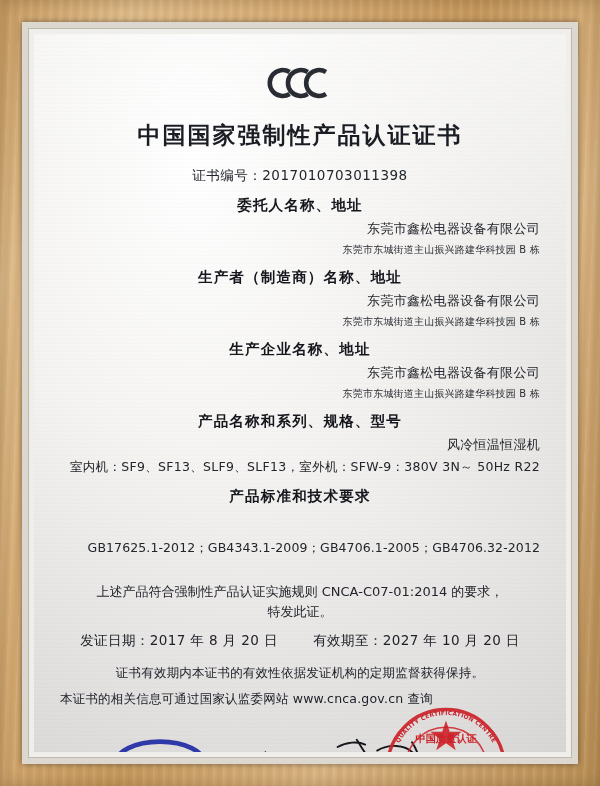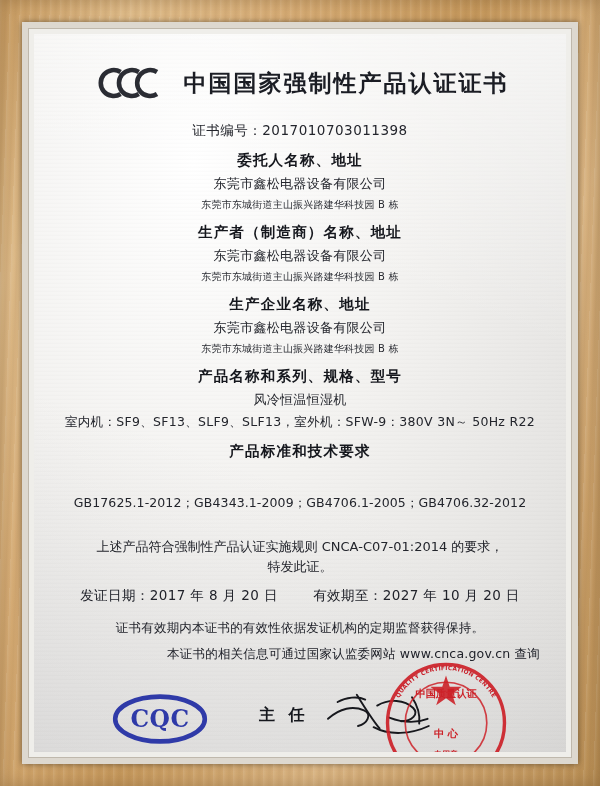--- a/index.html
+++ b/index.html
@@ -71,20 +71,21 @@
     color: #20222a;
   }
 
   
   .header {
     display: flex;
     align-items: center;
     justify-content: center;
     gap: 14px;
     margin-top: 8px;
+    flex-direction: column;
   }
   .ccc-logo { width: 78px; height: 46px; flex: 0 0 auto; }
   .main-title {
     font-size: 23px;
     font-weight: bold;
     letter-spacing: 2px;
     color: #1b1d24;
     white-space: nowrap;
   }
 
@@ -102,20 +103,21 @@
     font-size: 14.5px;
     font-weight: bold;
     letter-spacing: 1.2px;
     color: #15171d;
   }
   .block-line {
     font-size: 13px;
     margin-top: 5px;
     color: #23252c;
     letter-spacing: 0.3px;
+    text-align: right;
   }
   .block-line.small {
     font-size: 10px;
     letter-spacing: 0.2px;
     color: #2a2c33;
   }
   .block-line.models { font-size: 12.5px; }
   .block-line.std { font-size: 12.5px; letter-spacing: 0.1px; margin-top: 34px; }
 
   .note {
@@ -136,21 +138,21 @@
   .dates .gap { display: inline-block; width: 26px; }
 
   .validity {
     margin-top: 15px;
     text-align: center;
     font-size: 12.5px;
     letter-spacing: 0.2px;
   }
   .query {
     margin-top: 9px;
-    text-align: right;
+    text-align: left;
     font-size: 12.5px;
     letter-spacing: 0.2px;
   }
 
   
   .sign-row {
     position: relative;
     margin-top: 14px;
     height: 108px;
   }

